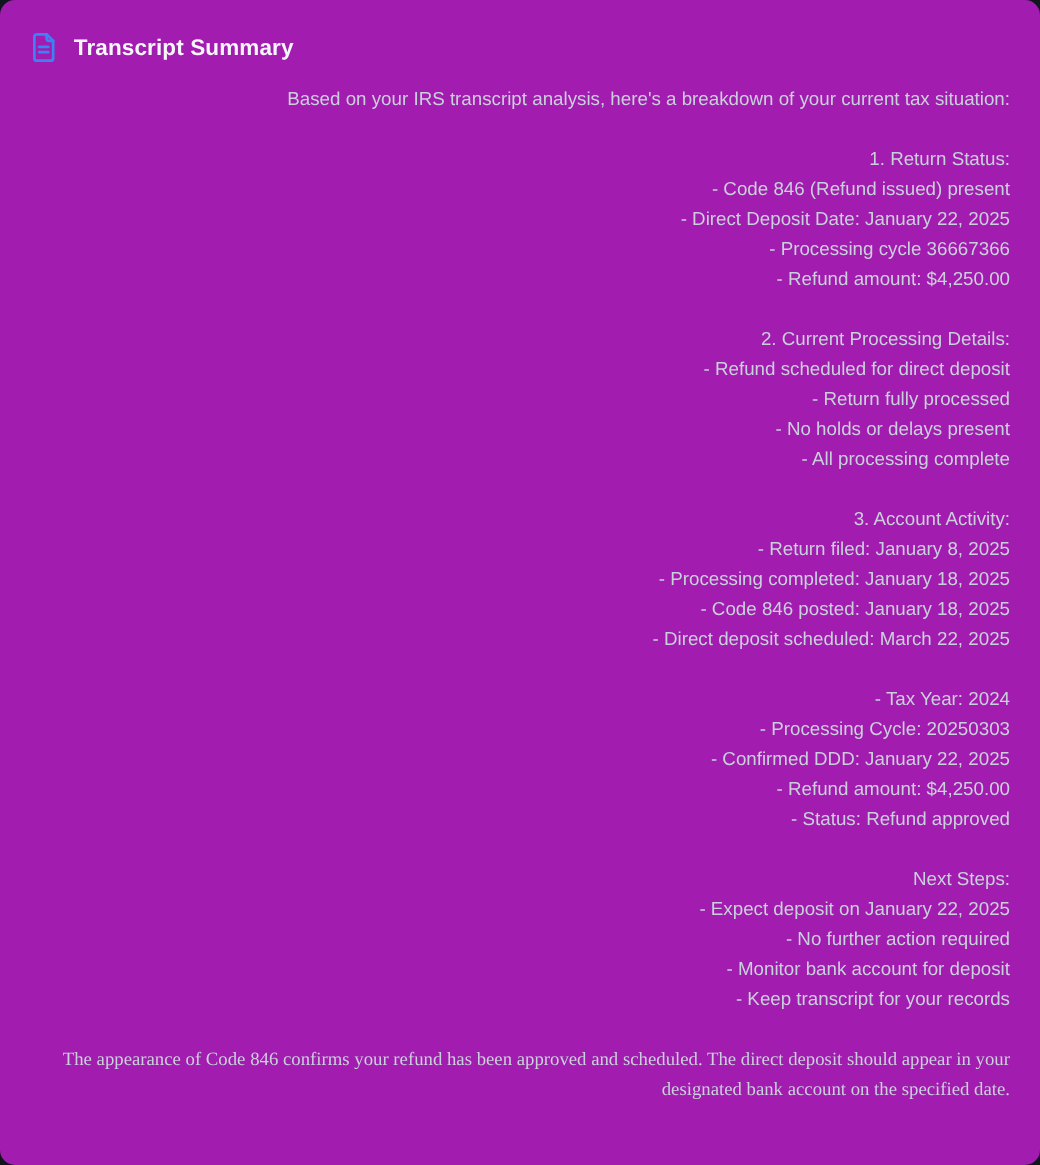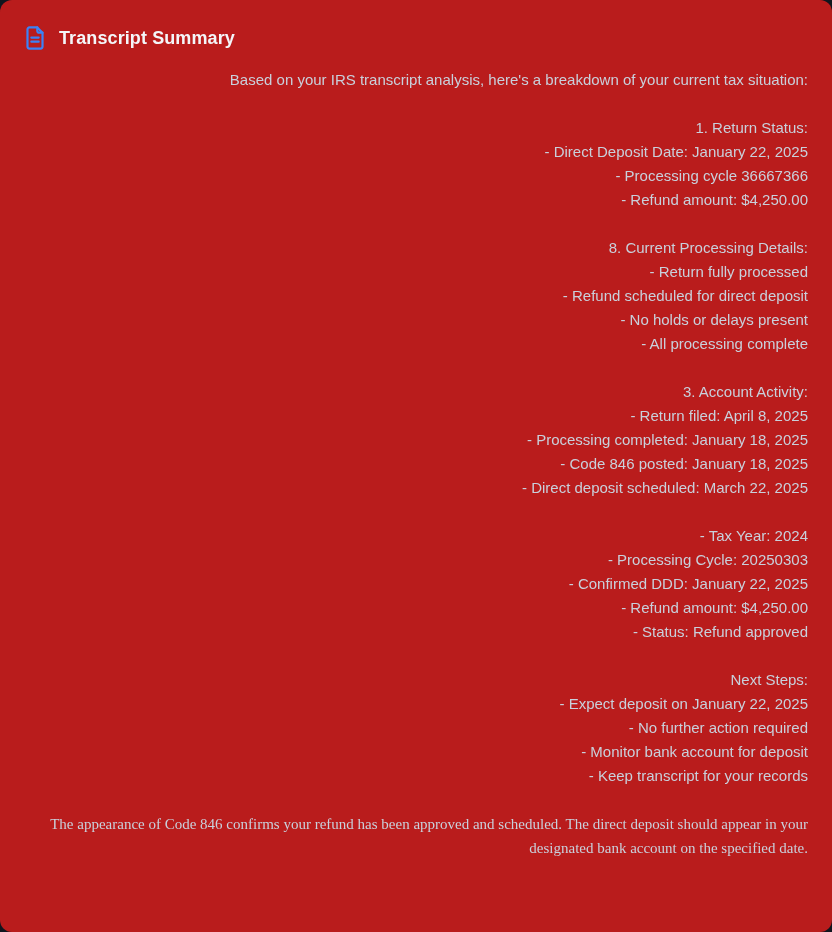--- a/index.html
+++ b/index.html
@@ -4,21 +4,21 @@
 <style>
   html, body {
     margin: 0;
     padding: 0;
     background: #10151e;
   }
   .card {
     width: 832px;
     height: 932px;
     box-sizing: border-box;
-    background: #b91c1c;
+    background: #a21caf;
     border-radius: 12px;
     padding: 24px;
     overflow: hidden;
     font-family: "Liberation Sans", "DejaVu Sans", sans-serif;
     font-size: 15px;
     line-height: 24px;
     color: #c9d0db;
   }
   .card-header {
     display: flex;
@@ -67,36 +67,37 @@
       <path d="M8 18 h8"></path>
     </svg>
     <div class="card-title">Transcript Summary</div>
   </div>
 
   <div class="block line">Based on your IRS transcript analysis, here's a breakdown of your current tax situation:</div>
 
   <div id="sections-container">
   <section class="block">
     <div class="line heading">1. Return Status:</div>
+  <div class="line indent">- Code 846 (Refund issued) present</div>
         <div class="line indent">- Direct Deposit Date: January 22, 2025</div>
         <div class="line indent">- Processing cycle 36667366</div>
         <div class="line indent">- Refund amount: $4,250.00</div>
       </section>
 
   <section class="block">
-    <div class="line heading">8. Current Processing Details:</div>
-  <div class="line indent">- Return fully processed</div>
-        <div class="line indent">- Refund scheduled for direct deposit</div>
+    <div class="line heading">2. Current Processing Details:</div>
+  <div class="line indent">- Refund scheduled for direct deposit</div>
+        <div class="line indent">- Return fully processed</div>
         <div class="line indent">- No holds or delays present</div>
         <div class="line indent">- All processing complete</div>
       </section>
 
   <section class="block">
     <div class="line heading">3. Account Activity:</div>
-  <div class="line indent">- Return filed: April 8, 2025</div>
+  <div class="line indent">- Return filed: January 8, 2025</div>
         <div class="line indent">- Processing completed: January 18, 2025</div>
         <div class="line indent">- Code 846 posted: January 18, 2025</div>
         <div class="line indent">- Direct deposit scheduled: March 22, 2025</div>
       </section>
 
   <section class="block">
   <div class="line">- Tax Year: 2024</div>
         <div class="line">- Processing Cycle: 20250303</div>
         <div class="line">- Confirmed DDD: January 22, 2025</div>
         <div class="line">- Refund amount: $4,250.00</div>

